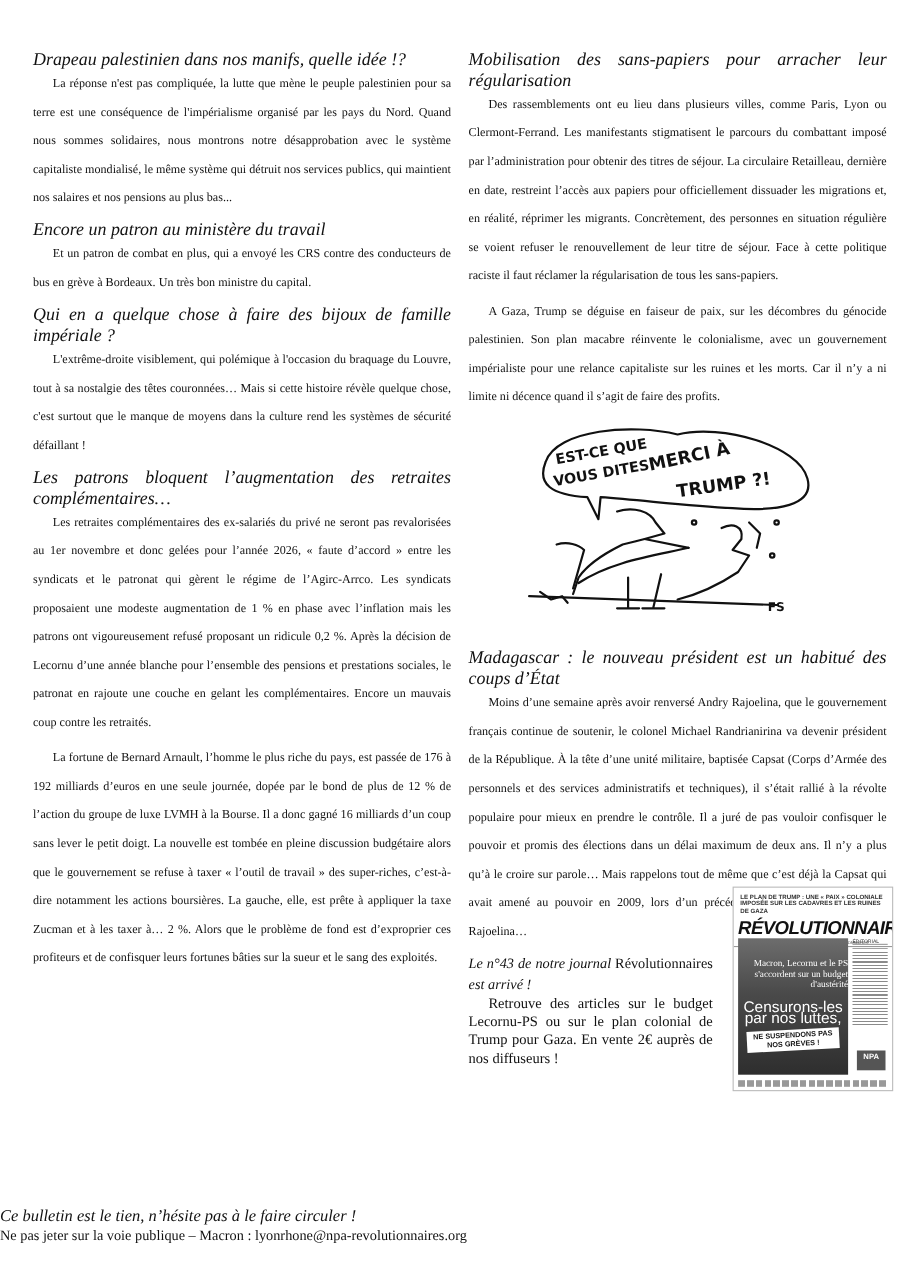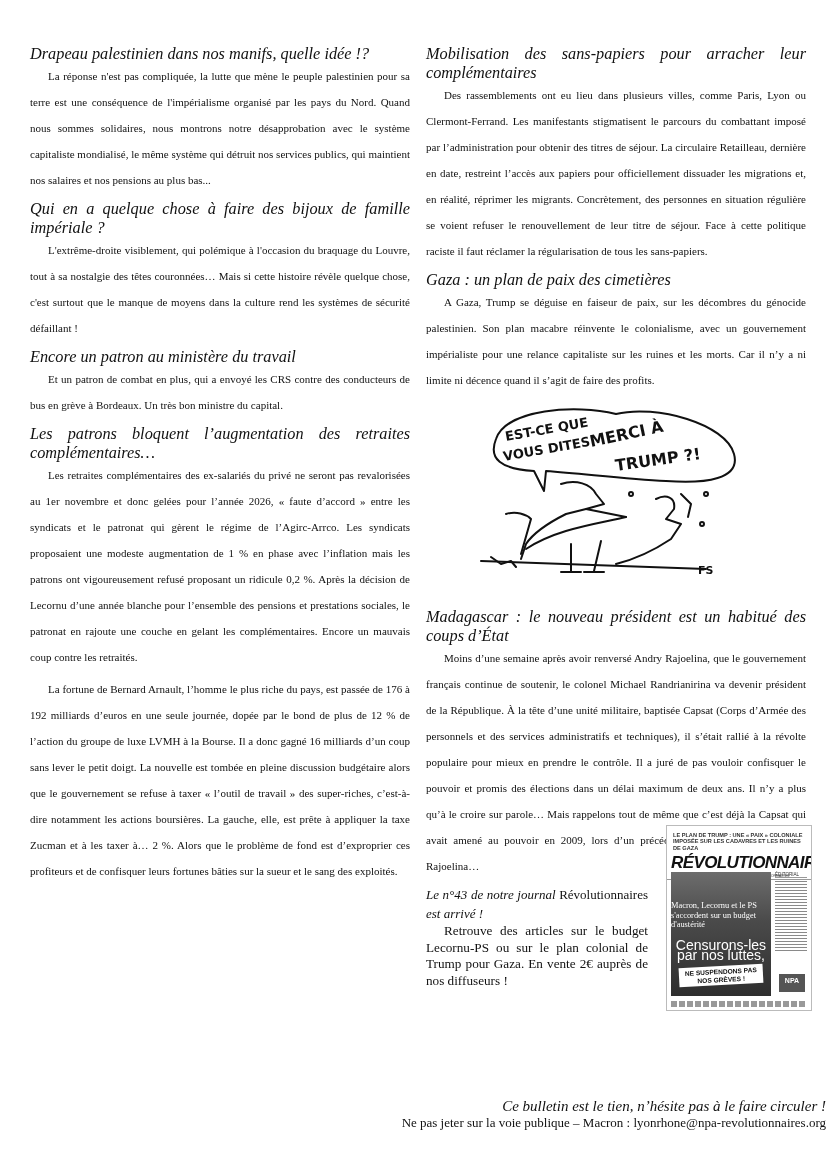--- a/index.html
+++ b/index.html
@@ -24,74 +24,73 @@
            border: 1px solid #bbb; background: #fff; overflow: hidden; }
   .cover .kicker { font-family: "Liberation Sans", sans-serif; font-weight: bold;
                    font-size: 5.6px; line-height: 6.4px; color: #333; padding: 6px 6px 0 6px; }
   .cover .mast { font-family: "Liberation Sans", sans-serif; font-weight: bold; font-style: italic;
                  font-size: 17px; letter-spacing: -0.6px; color: #111; padding: 2px 4px 0 4px; }
   .cover .dateline { font-family: "Liberation Sans", sans-serif; font-size: 3.6px; color: #444;
                      padding: 1px 6px; border-bottom: 1px solid #999; }
   .cover .photo { position: absolute; left: 4px; top: 46px; width: 100px; height: 124px;
                   background: linear-gradient(180deg, #6d6d6d 0%, #4a4a4a 40%, #2e2e2e 100%); }
   .cover .photo .t1 { color: #fff; font-family: "Liberation Serif", serif; font-size: 8.4px;
-                      line-height: 9.6px; text-align: left; padding-top: 29px; }
+                      line-height: 9.6px; text-align: right; padding-top: 18px; }
   .cover .photo .t2 { color: #fff; font-family: "Liberation Sans", sans-serif; font-size: 14px;
                       line-height: 10px; text-align: center; margin-top: 10px; }
   .cover .photo .t3 { background: #fff; color: #111; font-family: "Liberation Sans", sans-serif;
                       font-weight: bold; font-size: 6.6px; line-height: 7.6px; text-align: center;
                       margin: 6px 8px 0 8px; padding: 2px 0; transform: rotate(-3deg); }
   .cover .side { position: absolute; left: 108px; top: 46px; width: 32px; height: 124px; }
   .cover .side .ed { font-family: "Liberation Sans", sans-serif; font-size: 4.6px; color: #333;
                      border-bottom: 1px solid #999; }
   .cover .side .lines { margin-top: 3px; height: 70px;
         background: repeating-linear-gradient(180deg, #8a8a8a 0 1px, #fff 1px 3px); }
   .cover .npa { position: absolute; left: 112px; top: 148px; width: 26px; height: 18px;
                 background: #555; color: #fff; font-family: "Liberation Sans", sans-serif;
                 font-weight: bold; font-size: 7px; text-align: center; line-height: 14px; }
   .cover .foot { position: absolute; left: 4px; bottom: 3px; width: 136px; height: 6px;
                  background: repeating-linear-gradient(90deg, #999 0 6px, #fff 6px 8px); }
-  .footer { position: absolute; left: 0; top: 1098px; width: 826px; text-align: right; }
+  .footer { position: absolute; left: 0; top: 1098px; width: 826px; text-align: left; }
   .footer .tagline { font-style: italic; font-size: 15px; line-height: 17px; }
   .footer .contact { font-size: 13px; line-height: 16px; }
 </style>
 </head>
 <body>
 
 <div class="page">
 
   <div class="col left">
     <div class="article">
       <h2>Drapeau palestinien dans nos manifs, quelle idée !?</h2>
       <p>La réponse n'est pas compliquée, la lutte que mène le peuple palestinien pour sa terre est une conséquence de l'impérialisme organisé par les pays du Nord. Quand nous sommes solidaires, nous montrons notre désapprobation avec le système capitaliste mondialisé, le même système qui détruit nos services publics, qui maintient nos salaires et nos pensions au plus bas...</p>
     </div>
     <div class="article">
+      <h2>Encore un patron au ministère du travail</h2>
+      <p>Et un patron de combat en plus, qui a envoyé les CRS contre des conducteurs de bus en grève à Bordeaux. Un très bon ministre du capital.</p>
+    </div>
+    <div class="article">
       <h2>Qui en a quelque chose à faire des bijoux de famille impériale ?</h2>
       <p>L'extrême-droite visiblement, qui polémique à l'occasion du braquage du Louvre, tout à sa nostalgie des têtes couronnées… Mais si cette histoire révèle quelque chose, c'est surtout que le manque de moyens dans la culture rend les systèmes de sécurité défaillant !</p>
-    </div>
-    <div class="article">
-      <h2>Encore un patron au ministère du travail</h2>
-      <p>Et un patron de combat en plus, qui a envoyé les CRS contre des conducteurs de bus en grève à Bordeaux. Un très bon ministre du capital.</p>
     </div>
     <div class="article">
       <h2>Les patrons bloquent l’augmentation des retraites complémentaires…</h2>
       <p>Les retraites complémentaires des ex-salariés du privé ne seront pas revalorisées au 1er novembre et donc gelées pour l’année 2026, « faute d’accord » entre les syndicats et le patronat qui gèrent le régime de l’Agirc-Arrco. Les syndicats proposaient une modeste augmentation de 1 % en phase avec l’inflation mais les patrons ont vigoureusement refusé proposant un ridicule 0,2 %. Après la décision de Lecornu d’une année blanche pour l’ensemble des pensions et prestations sociales, le patronat en rajoute une couche en gelant les complémentaires. Encore un mauvais coup contre les retraités.</p>
     </div>
     <div class="article">
       <p>La fortune de Bernard Arnault, l’homme le plus riche du pays, est passée de 176 à 192 milliards d’euros en une seule journée, dopée par le bond de plus de 12 % de l’action du groupe de luxe LVMH à la Bourse. Il a donc gagné 16 milliards d’un coup sans lever le petit doigt. La nouvelle est tombée en pleine discussion budgétaire alors que le gouvernement se refuse à taxer « l’outil de travail » des super-riches, c’est-à-dire notamment les actions boursières. La gauche, elle, est prête à appliquer la taxe Zucman et à les taxer à… 2 %. Alors que le problème de fond est d’exproprier ces profiteurs et de confisquer leurs fortunes bâties sur la sueur et le sang des exploités.</p>
     </div>
   </div>
 
   <div class="col right">
     <div class="article">
-      <h2>Mobilisation des sans-papiers pour arracher leur complémentaires</h2>
+      <h2>Mobilisation des sans-papiers pour arracher leur régularisation</h2>
       <p>Des rassemblements ont eu lieu dans plusieurs villes, comme Paris, Lyon ou Clermont-Ferrand. Les manifestants stigmatisent le parcours du combattant imposé par l’administration pour obtenir des titres de séjour. La circulaire Retailleau, dernière en date, restreint l’accès aux papiers pour officiellement dissuader les migrations et, en réalité, réprimer les migrants. Concrètement, des personnes en situation régulière se voient refuser le renouvellement de leur titre de séjour. Face à cette politique raciste il faut réclamer la régularisation de tous les sans-papiers.</p>
     </div>
     <div class="article">
-      <h2>Gaza : un plan de paix des cimetières</h2>
       <p>A Gaza, Trump se déguise en faiseur de paix, sur les décombres du génocide palestinien. Son plan macabre réinvente le colonialisme, avec un gouvernement impérialiste pour une relance capitaliste sur les ruines et les morts. Car il n’y a ni limite ni décence quand il s’agit de faire des profits.</p>
     </div>
 
     <svg class="cartoon" viewBox="0 0 300 200">
       <g fill="none" stroke="#111" stroke-width="2" stroke-linecap="round" stroke-linejoin="round">
         <path d="M30 40 C 40 10, 110 5, 150 15 C 190 5, 260 25, 268 55 C 275 80, 240 85, 200 82 C 160 80, 120 75, 80 72 L 78 92 L 68 72 C 35 70, 22 60, 30 40 Z"></path>
         <path d="M95 85 C 110 80, 125 85, 130 95 L 138 105 L 120 110 L 112 112 L 100 115 C 90 120, 70 130, 60 145 L 55 160"></path>
         <path d="M120 110 C 130 112, 145 115, 160 118"></path>
         <path d="M40 115 C 50 112, 60 115, 65 120 L 55 155"></path>
         <path d="M60 150 C 90 130, 130 125, 160 118"></path>

